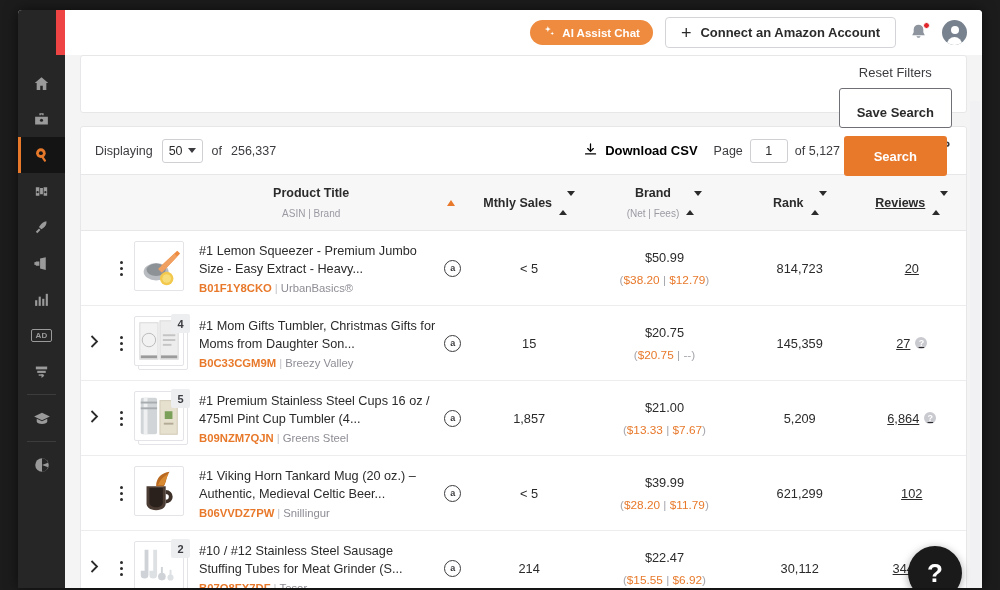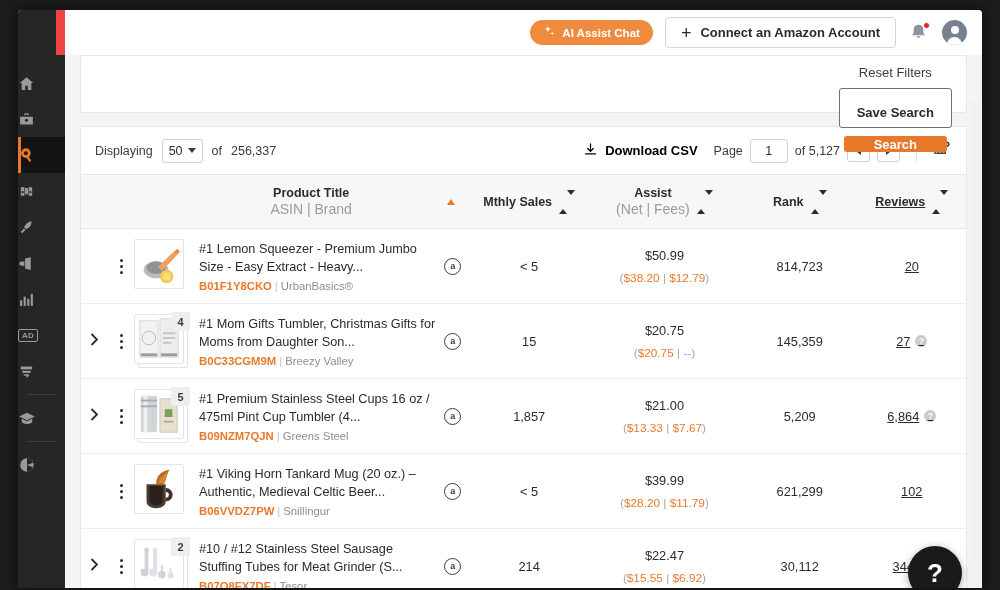--- a/index.html
+++ b/index.html
@@ -36,21 +36,21 @@
     display: flex; align-items: center; justify-content: center;
     color: #fff; font-weight: 700; font-size: 25px;
     letter-spacing: -.5px;
     font-style: italic;
     margin-left: 38px;
   }
   .rail-items { padding-top: 10px; }
   .rail-item {
     position: relative;
     height: 36px;
-    display: flex; align-items: center; justify-content: flex-start;
+    display: flex; align-items: center; justify-content: center;
     color: #9a9a9a;
   }
   .rail-item svg { display: block; }
   .rail-item.active { background: #141414; }
   .rail-item.active::before {
     content: ""; position: absolute; left: 0; top: 0;
     width: 3px; height: 100%; background: #e8792b;
   }
   .rail-item.active svg { color: #e8792b; }
   .rail-sep {
@@ -140,21 +140,21 @@
     border-radius: 3px;
     background: #fff;
     height: 40px; padding: 16px 17px;
     font-size: 13px; font-weight: 700; color: #2b2b2b;
     cursor: pointer; font-family: inherit;
   }
   .primary-btn {
     border: none;
     border-radius: 3px;
     background: #e8792b;
-    height: 16px; padding: 0 30px;
+    height: 40px; padding: 0 30px;
     font-size: 13px; font-weight: 700; color: #fff;
     cursor: pointer; font-family: inherit;
   }
   .results-card { margin-top: 13px; }
   
   .toolbar {
     height: 47px;
     display: flex; align-items: center;
     padding: 0 14px;
     justify-content: space-between;
@@ -191,21 +191,21 @@
   .divider-v { width: 1px; height: 22px; background: #e2e2e6; }
   .gear-table { cursor: pointer; color:#3c3c40; }
   
   table { width: 100%; border-collapse: collapse; }
   thead tr { background: #f7f7f8; border-top: 1px solid #e7e7ea; border-bottom: 1px solid #e7e7ea; }
   th {
     font-size: 12.5px; font-weight: 700; color: #2b2b2b;
     padding: 11px 0; height: 47px; vertical-align: middle;
   }
   th .th-in { display: flex; align-items: center; justify-content: center; gap: 7px; }
-  th .th-sub { font-size: 14px; font-weight: 400; color: #9a9aa2; display:block; margin-top:1px;}
+  th .th-sub { font-size: 10px; font-weight: 400; color: #9a9aa2; display:block; margin-top:8px;}
   th.product { text-align: center; padding-left: 70px; position: relative; }
   .sort-ic { display: inline-block; line-height: 0; }
   .sort-ic .up, .sort-ic .dn {
     width: 0; height: 0; border-left: 4px solid transparent; border-right: 4px solid transparent;
   }
   .sort-ic .up { border-bottom: 5px solid #2b2b2b; margin-bottom: 2px; }
   .sort-ic .dn { border-top: 5px solid #2b2b2b; }
   .sort-active { position: absolute; right: 16px; top: 50%; margin-top:-3px; width:0;height:0;
     border-left:4px solid transparent;border-right:4px solid transparent;border-bottom:6px solid #e8792b;}
   td { border-bottom: 1px solid #ededf0; }
@@ -504,21 +504,21 @@
             </th>
             <th class="c-sales">
               <div class="th-in">
                 <span>Mthly Sales</span>
                 <span class="sort-ic"><span class="up"></span><span class="dn"></span></span>
               </div>
             </th>
             <th class="c-price">
               <div class="th-in">
                 <span>
-                  <span>Assist</span>
+                  <span>Brand</span>
                   <span class="th-sub">(Net | Fees)</span>
                 </span>
                 <span class="sort-ic"><span class="up"></span><span class="dn"></span></span>
               </div>
             </th>
             <th class="c-rank">
               <div class="th-in">
                 <span>Rank</span>
                 <span class="sort-ic"><span class="up"></span><span class="dn"></span></span>
               </div>

